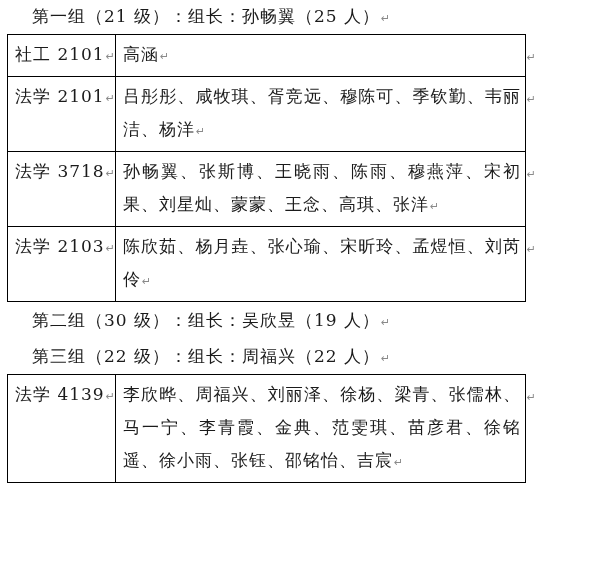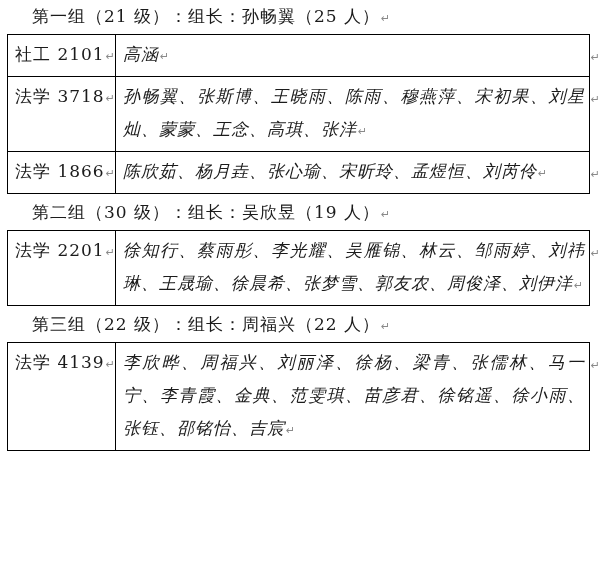--- a/index.html
+++ b/index.html
@@ -14,42 +14,41 @@
   .heading{
     margin:4px 0 3px 32px;
     font-size:17px;
     line-height:24px;
     letter-spacing:1px;
     white-space:nowrap;
   }
   table.grid{
     border-collapse:collapse;
     table-layout:fixed;
-    width:583px;
+    width:519px;
     margin-left:7px;
     margin-bottom:6px;
   }
   table.grid td{
     border:1px solid #000000;
     vertical-align:top;
     font-size:17px;
     line-height:33px;
     letter-spacing:1px;
     padding:3px 4px 3px 7px;
     position:relative;
   }
   td.label{
     width:96px;
     white-space:nowrap;
     padding-right:0;
     overflow:visible;
   }
   td.names{
     text-align:justify;
-    font-style:italic;
   }
   .mark{
     color:#8a8a8a;
     font-size:11px;
     letter-spacing:0;
     margin-left:1px;
     font-family:"DejaVu Sans","Liberation Sans",sans-serif;
   }
   .rowmark{
     position:absolute;
@@ -68,39 +67,39 @@
   <div class="heading">
     <span>第一组（21 级）：组长：孙畅翼（25 人）</span><span class="mark">↵</span>
   </div>
   <table class="grid">
     <tbody>
         <tr>
       <td class="label"><span>社工 2101</span><span class="mark">↵</span></td>
       <td class="names"><span>高涵</span><span class="mark">↵</span><span class="rowmark">↵</span></td>
     </tr>
     <tr>
+      <td class="label"><span>法学 2101</span><span class="mark">↵</span></td>
+      <td class="names"><span>吕彤彤、咸牧琪、胥竞远、穆陈可、季钦勤、韦丽洁、杨洋</span><span class="mark">↵</span><span class="rowmark">↵</span></td>
+    </tr>
+    <tr>
       <td class="label"><span>法学 3718</span><span class="mark">↵</span></td>
       <td class="names"><span>孙畅翼、张斯博、王晓雨、陈雨、穆燕萍、宋初果、刘星灿、蒙蒙、王念、高琪、张洋</span><span class="mark">↵</span><span class="rowmark">↵</span></td>
     </tr>
     <tr>
-      <td class="label"><span>法学 1866</span><span class="mark">↵</span></td>
+      <td class="label"><span>法学 2103</span><span class="mark">↵</span></td>
       <td class="names"><span>陈欣茹、杨月垚、张心瑜、宋昕玲、孟煜恒、刘芮伶</span><span class="mark">↵</span><span class="rowmark">↵</span></td>
     </tr>
   </tbody>
     </table>
 
   <div class="heading">
     <span>第二组（30 级）：组长：吴欣昱（19 人）</span><span class="mark">↵</span>
   </div>
   <table class="grid">
     <tbody>
-    <tr>
-      <td class="label"><span>法学 2201</span><span class="mark">↵</span></td>
-      <td class="names"><span>徐知行、蔡雨彤、李光耀、吴雁锦、林云、邹雨婷、刘祎琳、王晟瑜、徐晨希、张梦雪、郭友农、周俊泽、刘伊洋</span><span class="mark">↵</span><span class="rowmark">↵</span></td>
-    </tr>
   </tbody>
     </table>
 
   <div class="heading">
     <span>第三组（22 级）：组长：周福兴（22 人）</span><span class="mark">↵</span>
   </div>
   <table class="grid">
     <tbody>
     <tr>
       <td class="label"><span>法学 4139</span><span class="mark">↵</span></td>

